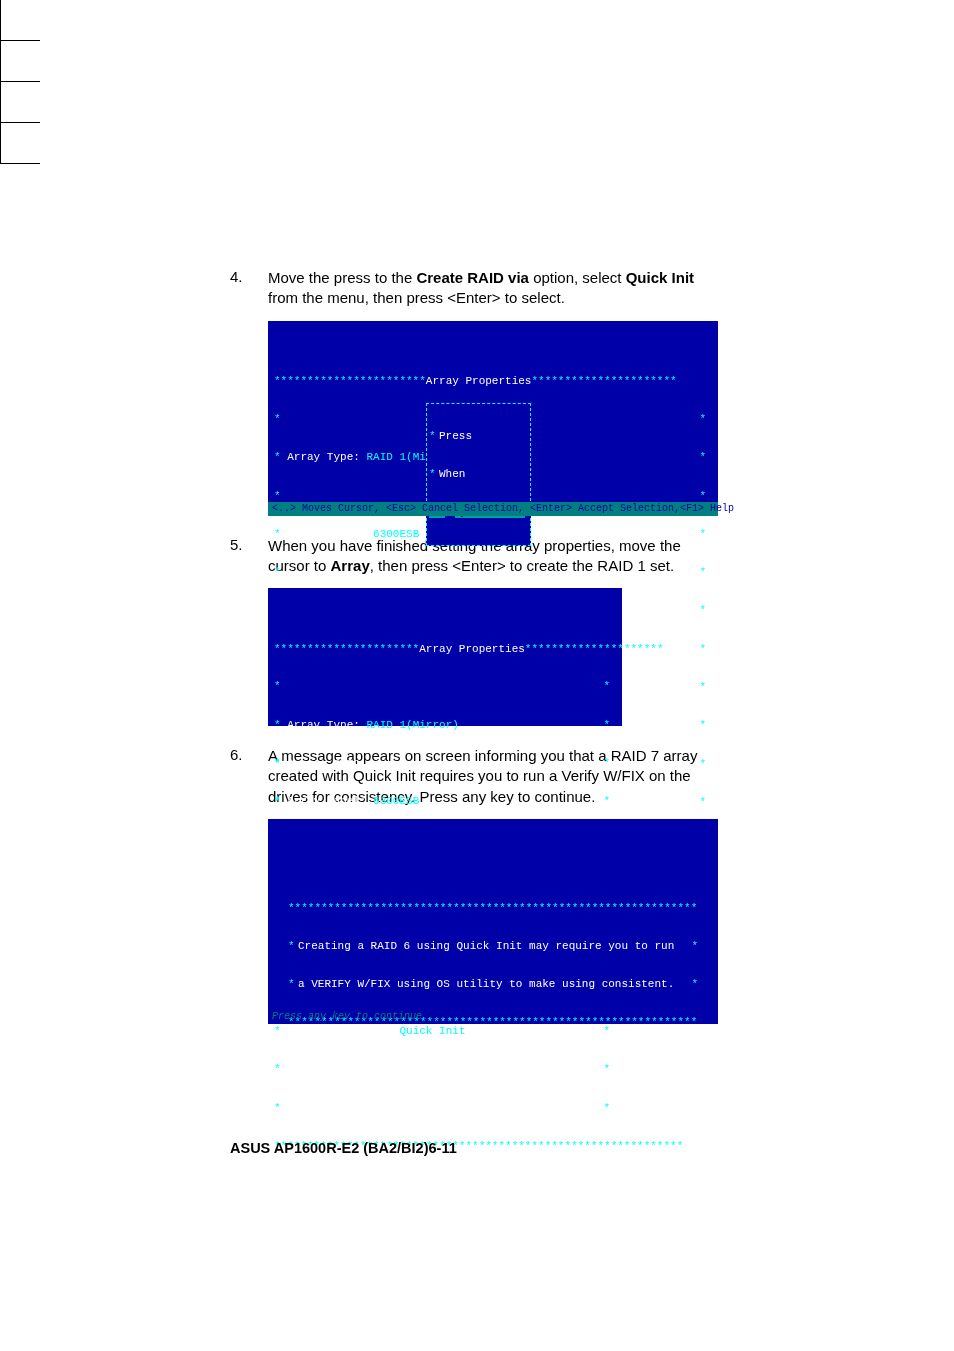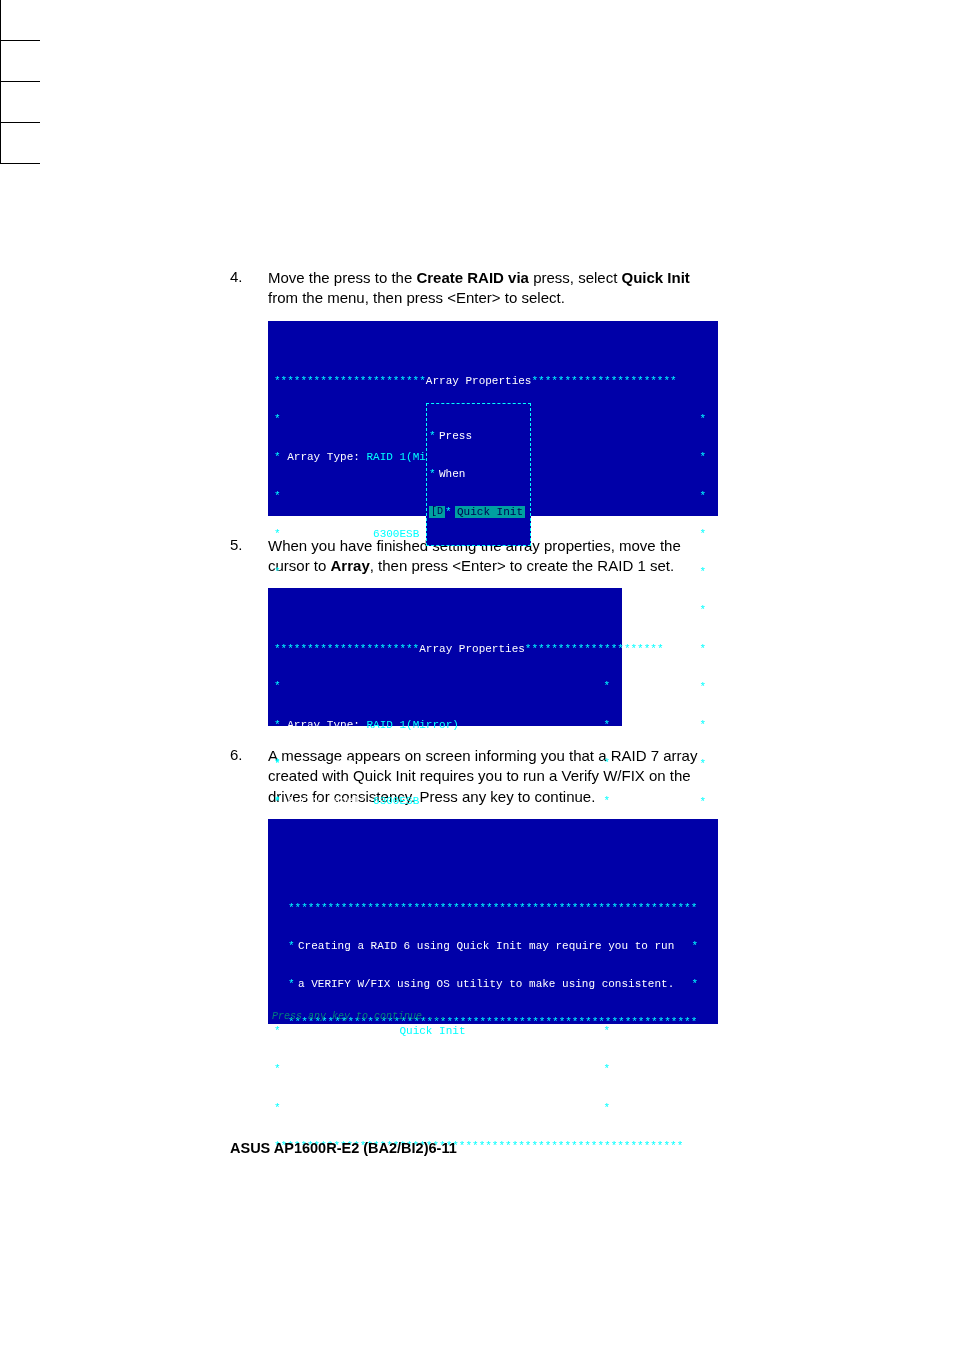--- a/index.html
+++ b/index.html
@@ -136,21 +136,21 @@
     <div class="crop-bot-left-2"></div>
   <div class="crop-bot-right-1"></div>
     <div class="crop-bot-right-2"></div>
 </div>
 
 <div class="content">
 
   <div class="step">
     <div class="step-num">4.</div>
     <div class="step-text">
-      <span>Move the press to the </span><span class="bold">Create RAID via</span><span> press, select </span><span class="bold">Quick Init</span><span> from the menu, then press &lt;Enter&gt; to select.</span>
+      <span>Move the press to the </span><span class="bold">Create RAID via</span><span> option, select </span><span class="bold">Quick Init</span><span> from the menu, then press &lt;Enter&gt; to select.</span>
     </div>
   </div>
 
   <div class="terminal t1">
     <div class="terminal-inner">
       <div class="header-line"><span class="dash-row">***********************</span><span class="white">Array Properties</span><span class="dash-row">**********************</span></div>
       <div class="t-row"><span class="kv-star">*</span><span class="right-star">*</span></div>
       <div class="t-row"><span class="kv-star">*</span> <span class="kv-label">Array Type</span><span class="kv-colon">:</span> <span class="kv-value">RAID 1(Mirror)</span><span class="right-star">*</span></div>
       <div class="t-row"><span class="kv-star">*</span><span class="right-star">*</span></div>
       <div class="t-row"><span class="kv-star">*</span> <span class="kv-label">Array Label</span><span class="kv-colon">:</span> <span class="kv-value">6300ESB</span><span class="right-star">*</span></div>
@@ -162,20 +162,21 @@
       <div class="t-row"><span class="kv-star">*</span> <span class="kv-label">Create RAID via</span><span class="kv-colon">:</span><span class="right-star">*</span></div>
       <div class="t-row"><span class="kv-star">*</span><span class="right-star">*</span></div>
       <div class="t-row"><span class="kv-star">*</span><span class="right-star">*</span></div>
       <div class="dash-row">***************************************************************</div>
     </div>
     <div class="submenu-box">
       <div class="submenu-row"><span class="submenu-star">*</span> <span class="submenu-text">Press</span></div>
       <div class="submenu-row"><span class="submenu-star">*</span> <span class="submenu-text">When</span></div>
       <div class="submenu-row"><span class="marker">[D</span><span class="submenu-star">*</span> <span class="highlight-teal">Quick Init</span></div>
     </div>
+    <div class="footer-bar">&lt;..&gt; Moves Cursor, &lt;Esc&gt; Cancel Selection, &lt;Enter&gt; Accept Selection,&lt;F1&gt; Help</div>
   </div>
 
   <div class="step">
     <div class="step-num">5.</div>
     <div class="step-text">
       <span>When you have finished setting the array properties, move the cursor to </span><span class="bold">Array</span><span>, then press &lt;Enter&gt; to create the RAID 1 set.</span>
     </div>
   </div>
 
   <div class="terminal t2">

